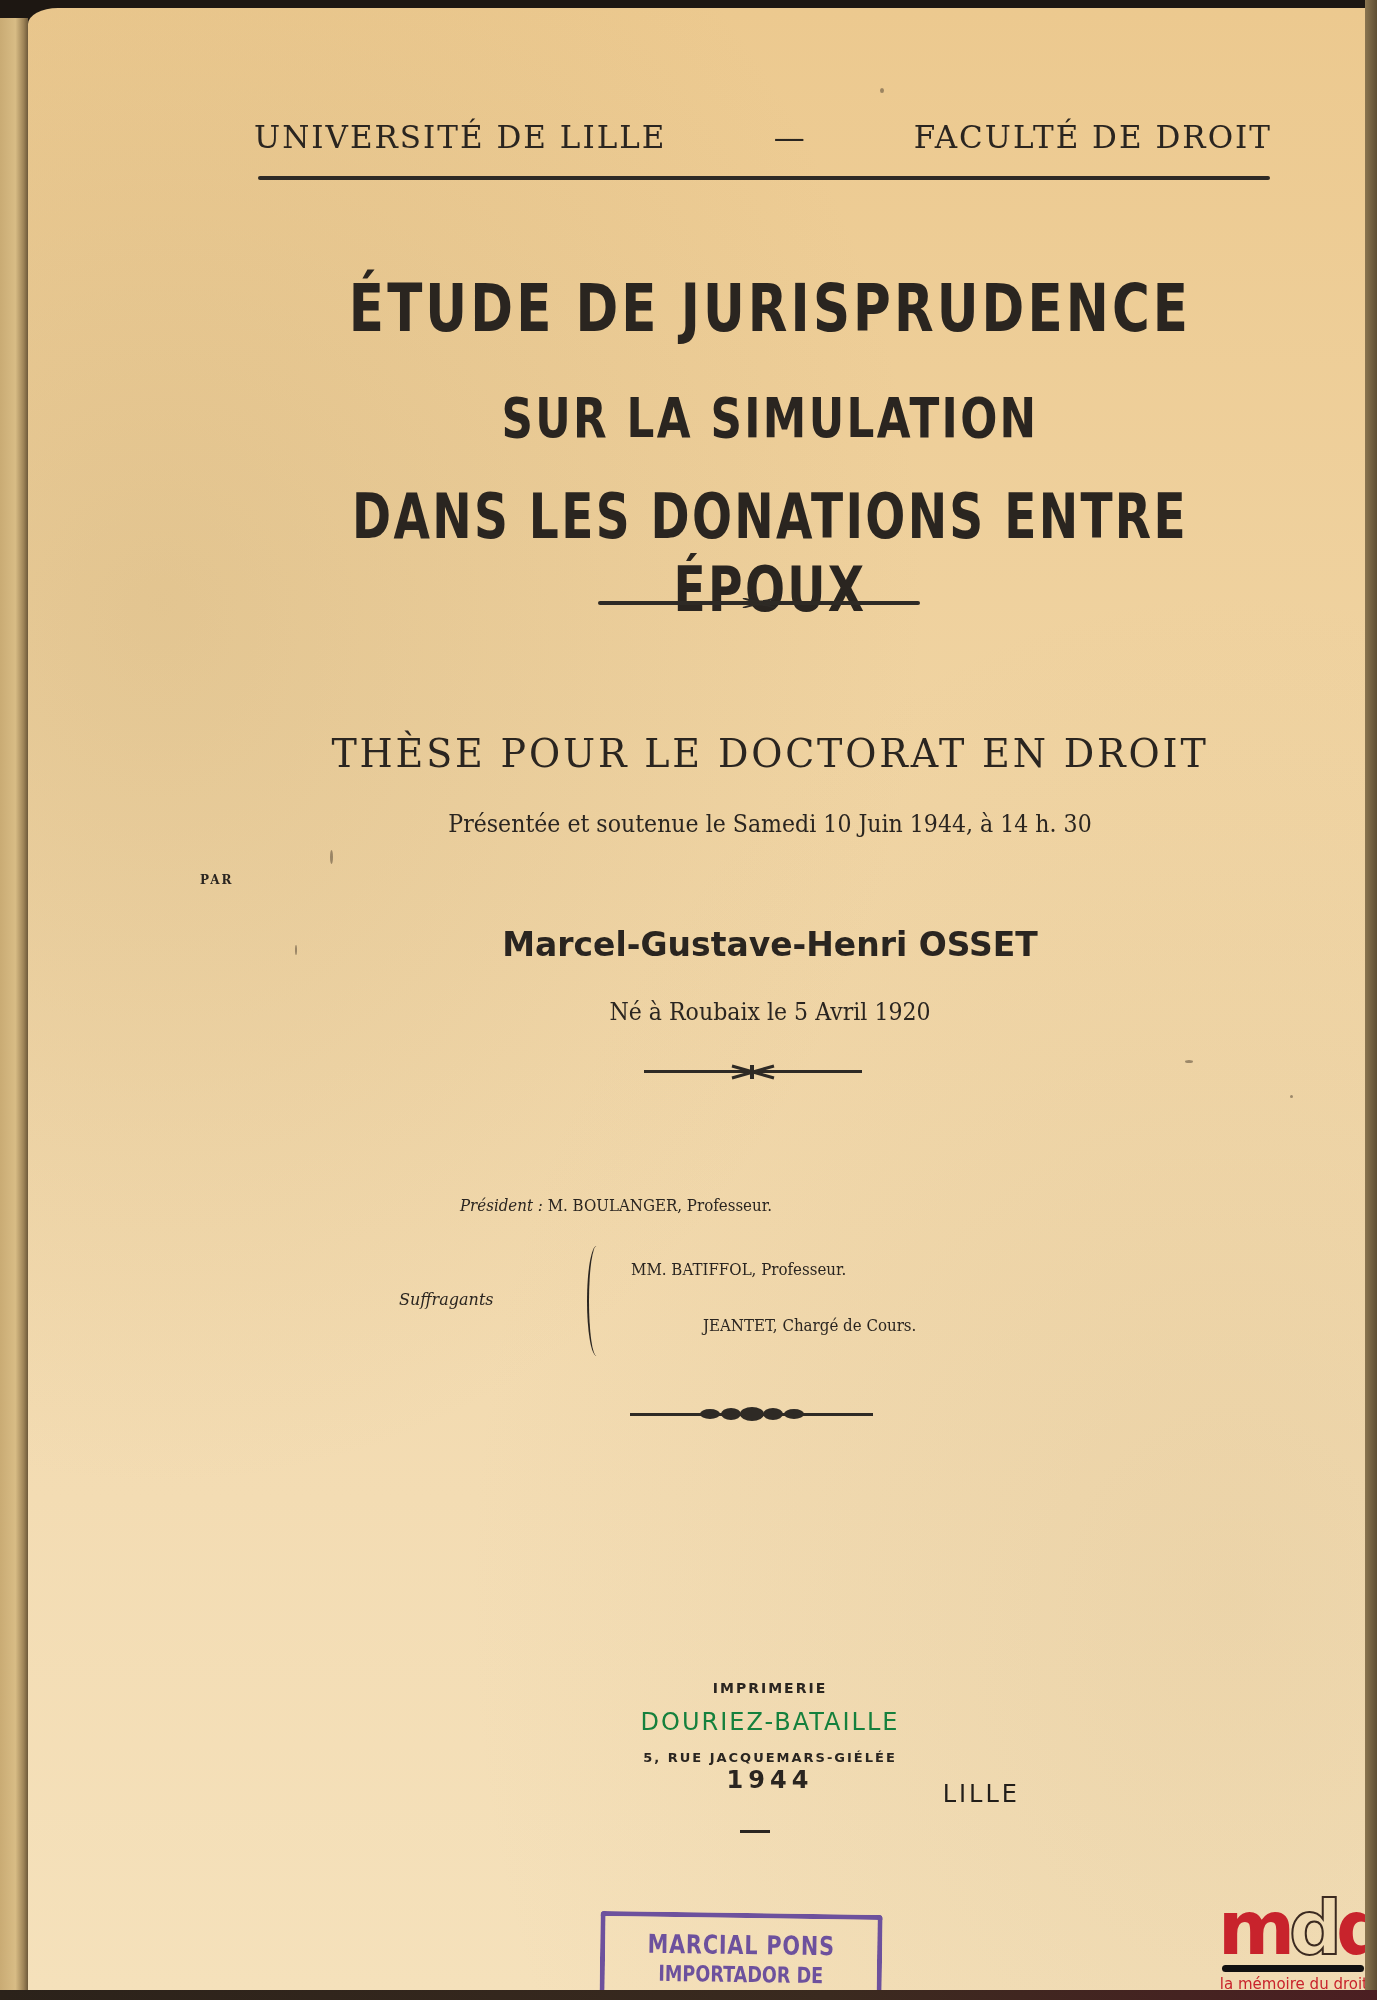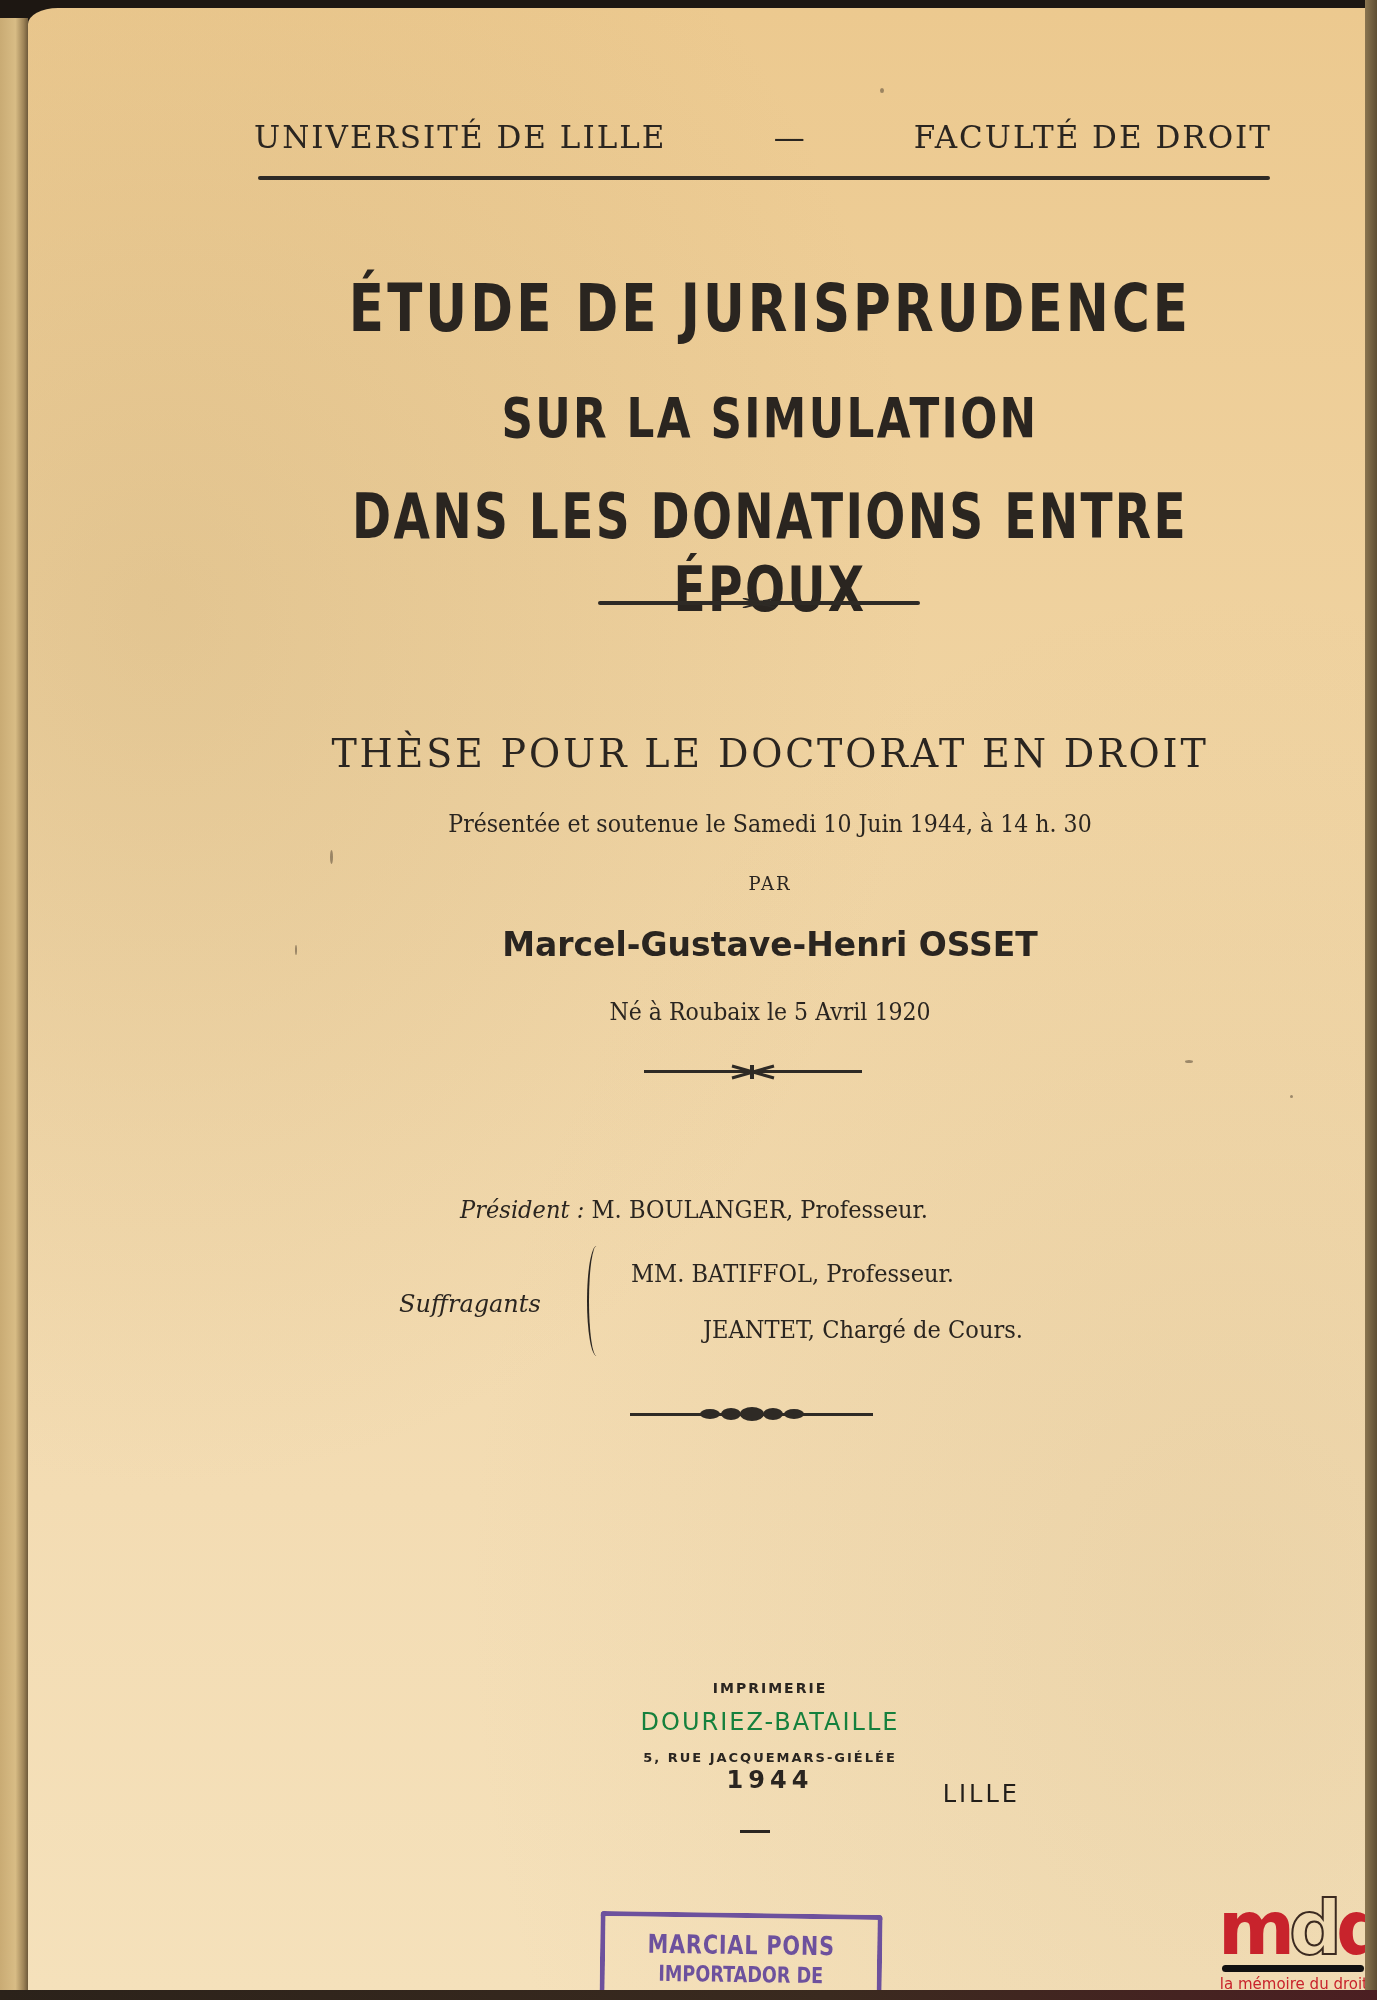--- a/index.html
+++ b/index.html
@@ -57,35 +57,35 @@
     .these {
       position: absolute; left: 200px; width: 1140px; top: 730px; text-align: center;
       font-family: "DejaVu Serif", serif; font-size: 40px; letter-spacing: 3px;
       transform: scaleX(0.95);
     }
     .presentee {
       position: absolute; left: 200px; width: 1140px; top: 810px; text-align: center;
       font-family: "DejaVu Serif", serif; font-size: 24px; transform: scaleX(0.92);
     }
     .par {
-      position: absolute; left: 200px; width: 1140px; top: 873px; text-align: center;
-      font-family: "DejaVu Serif", serif; font-weight: normal; font-size: 18px; letter-spacing: 2px;
+      position: absolute; left: 200px; width: 1140px; top: 873px; 
+      font-family: "DejaVu Serif", serif; font-weight: bold; font-size: 12px; letter-spacing: 2px;
     }
     .author {
       position: absolute; left: 200px; width: 1140px; top: 924px; text-align: center;
       font-family: "DejaVu Sans", sans-serif; font-weight: bold; font-size: 34px;
       transform: scaleX(0.97);
     }
     .born {
       position: absolute; left: 200px; width: 1140px; top: 998px; text-align: center;
       font-family: "DejaVu Serif", serif; font-size: 24px; transform: scaleX(0.92);
     }
 
     .jury { position: absolute; left: 395px; top: 1196px; width: 760px; height: 160px;
-      font-family: "DejaVu Serif", serif; font-size: 24px; }
+      font-family: "DejaVu Serif", serif; font-size: 16px; }
     .jury .lbl { font-style: italic; }
     .president { position: absolute; left: 65px; top: 0; white-space: nowrap; transform: scaleX(0.94); transform-origin: left; }
     .suff-label { position: absolute; left: 4px; top: 94px; white-space: nowrap; font-style: italic; text-align: right; }
     .brace {
       position: absolute; left: 192px; top: 50px; width: 14px; height: 110px;
       border-left: 2px solid #2a2520; border-radius: 60% 0 0 60% / 50% 0 0 50%;
     }
     .suff1 { position: absolute; left: 236px; top: 64px; white-space: nowrap; transform: scaleX(0.94); transform-origin: left; }
     .suff2 { position: absolute; left: 308px; top: 120px; white-space: nowrap; transform: scaleX(0.94); transform-origin: left; }
 

